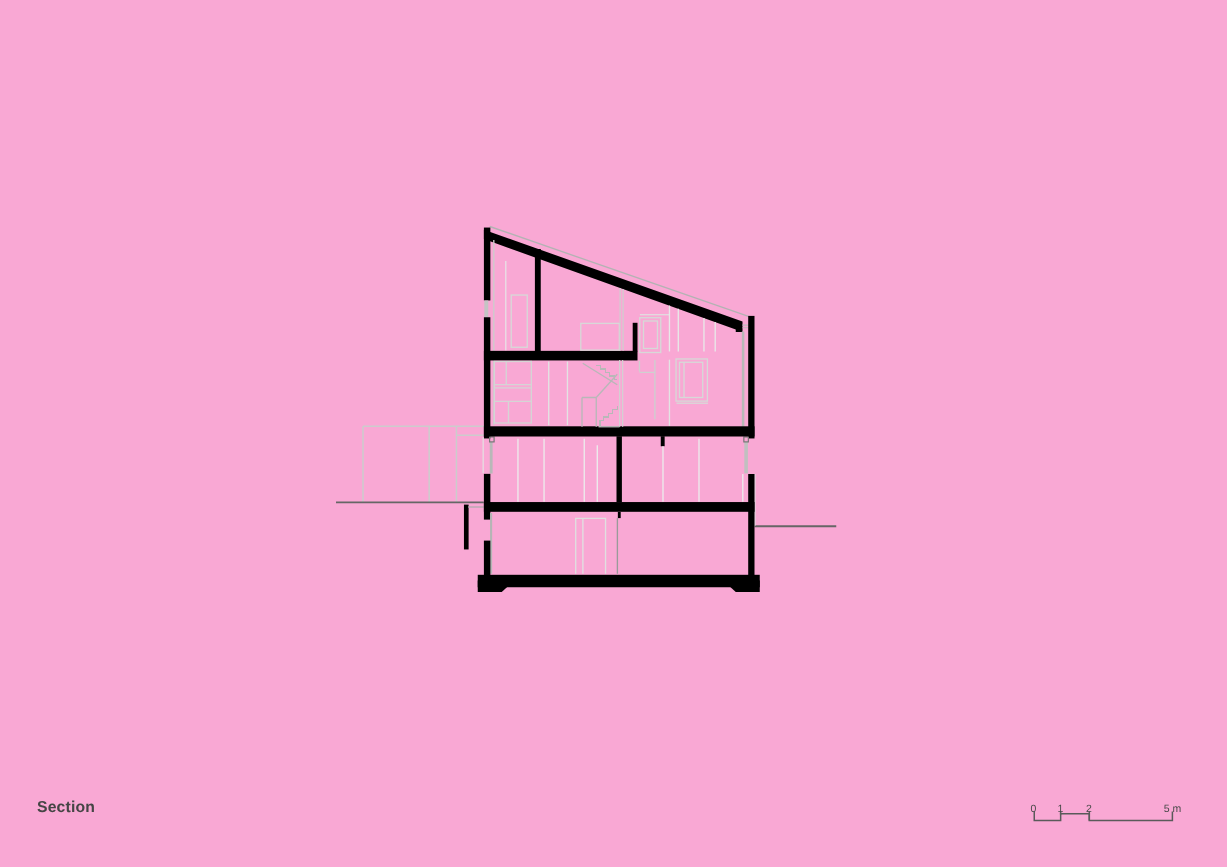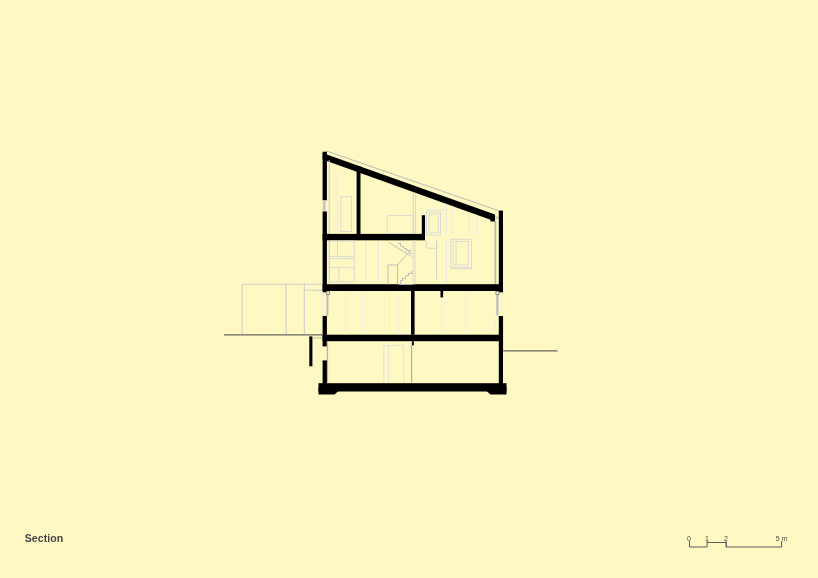--- a/index.html
+++ b/index.html
@@ -1,16 +1,16 @@
 <!DOCTYPE html>
 <html><head>
 <meta charset="utf-8">
 <style>
   html,body{margin:0;padding:0;background:#ffffff;}
-  .page{position:relative;width:818px;height:578px;background:#fef9c3;overflow:hidden;font-family:"Liberation Sans",sans-serif;}
+  .page{position:relative;width:818px;height:578px;background:#f9a8d4;overflow:hidden;font-family:"Liberation Sans",sans-serif;}
   svg{position:absolute;left:0;top:0;}
   .title{position:absolute;left:24.7px;top:531.7px;font-size:10.5px;color:#454545;font-weight:700;letter-spacing:.1px;}
 </style>
 </head>
 <body>
 <div class="page">
 <svg width="818" height="578" viewBox="0 0 818 578">
 
   <g stroke="#cccccc" stroke-width="1" fill="none">
     <path d="M242,284.2 H322.5 M242,284.2 V334.9 M286.1,284.2 V334.9 M304.3,284.2 V334.9 M304.3,290.2 H322.5"></path>

